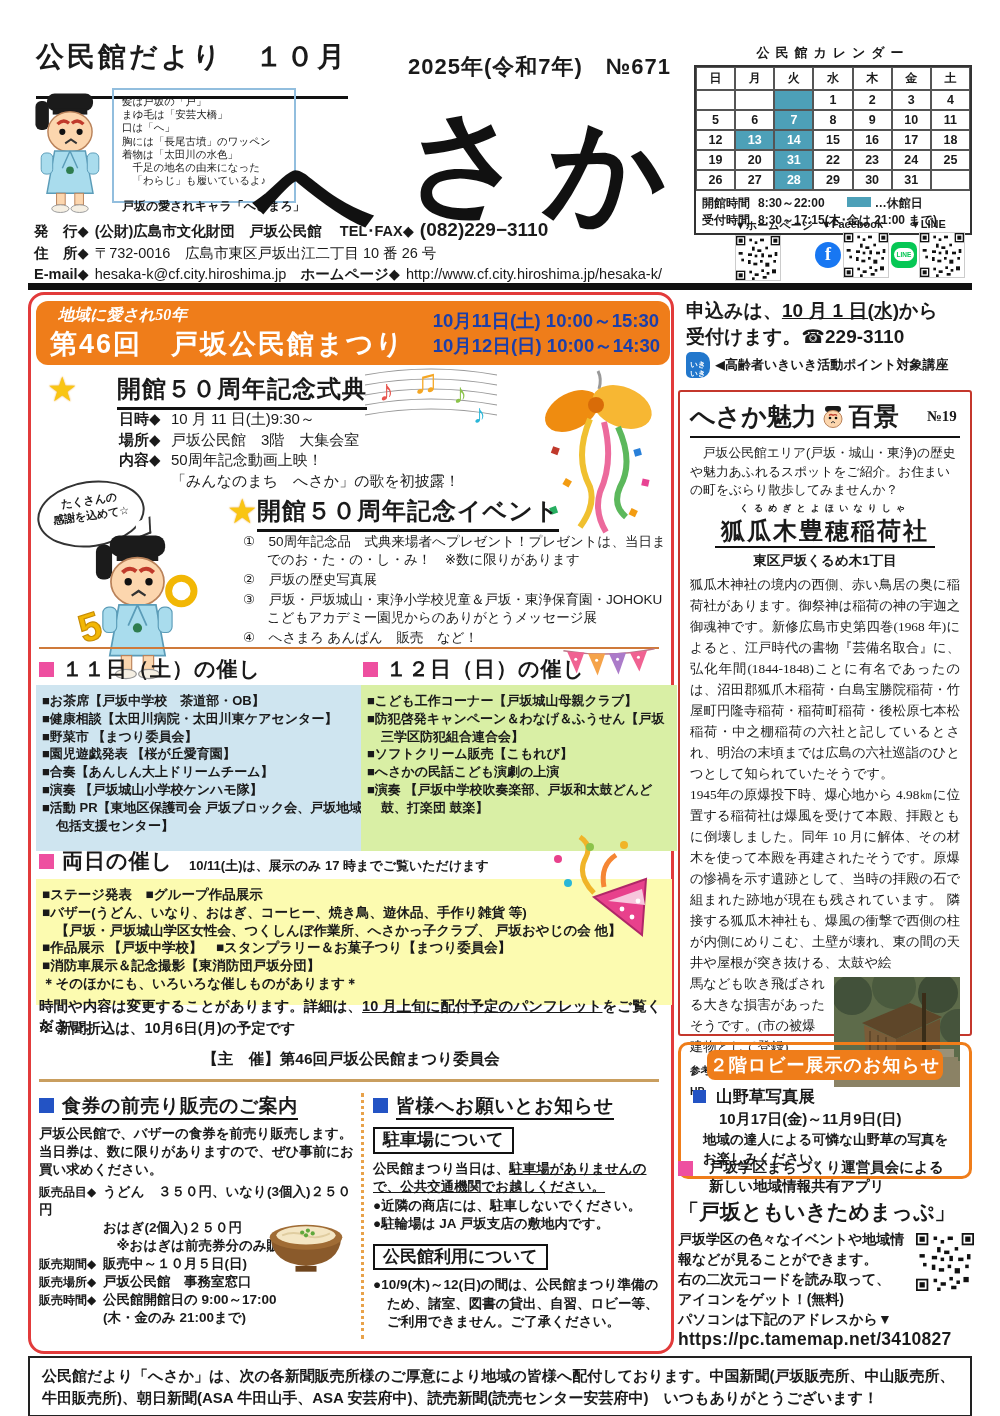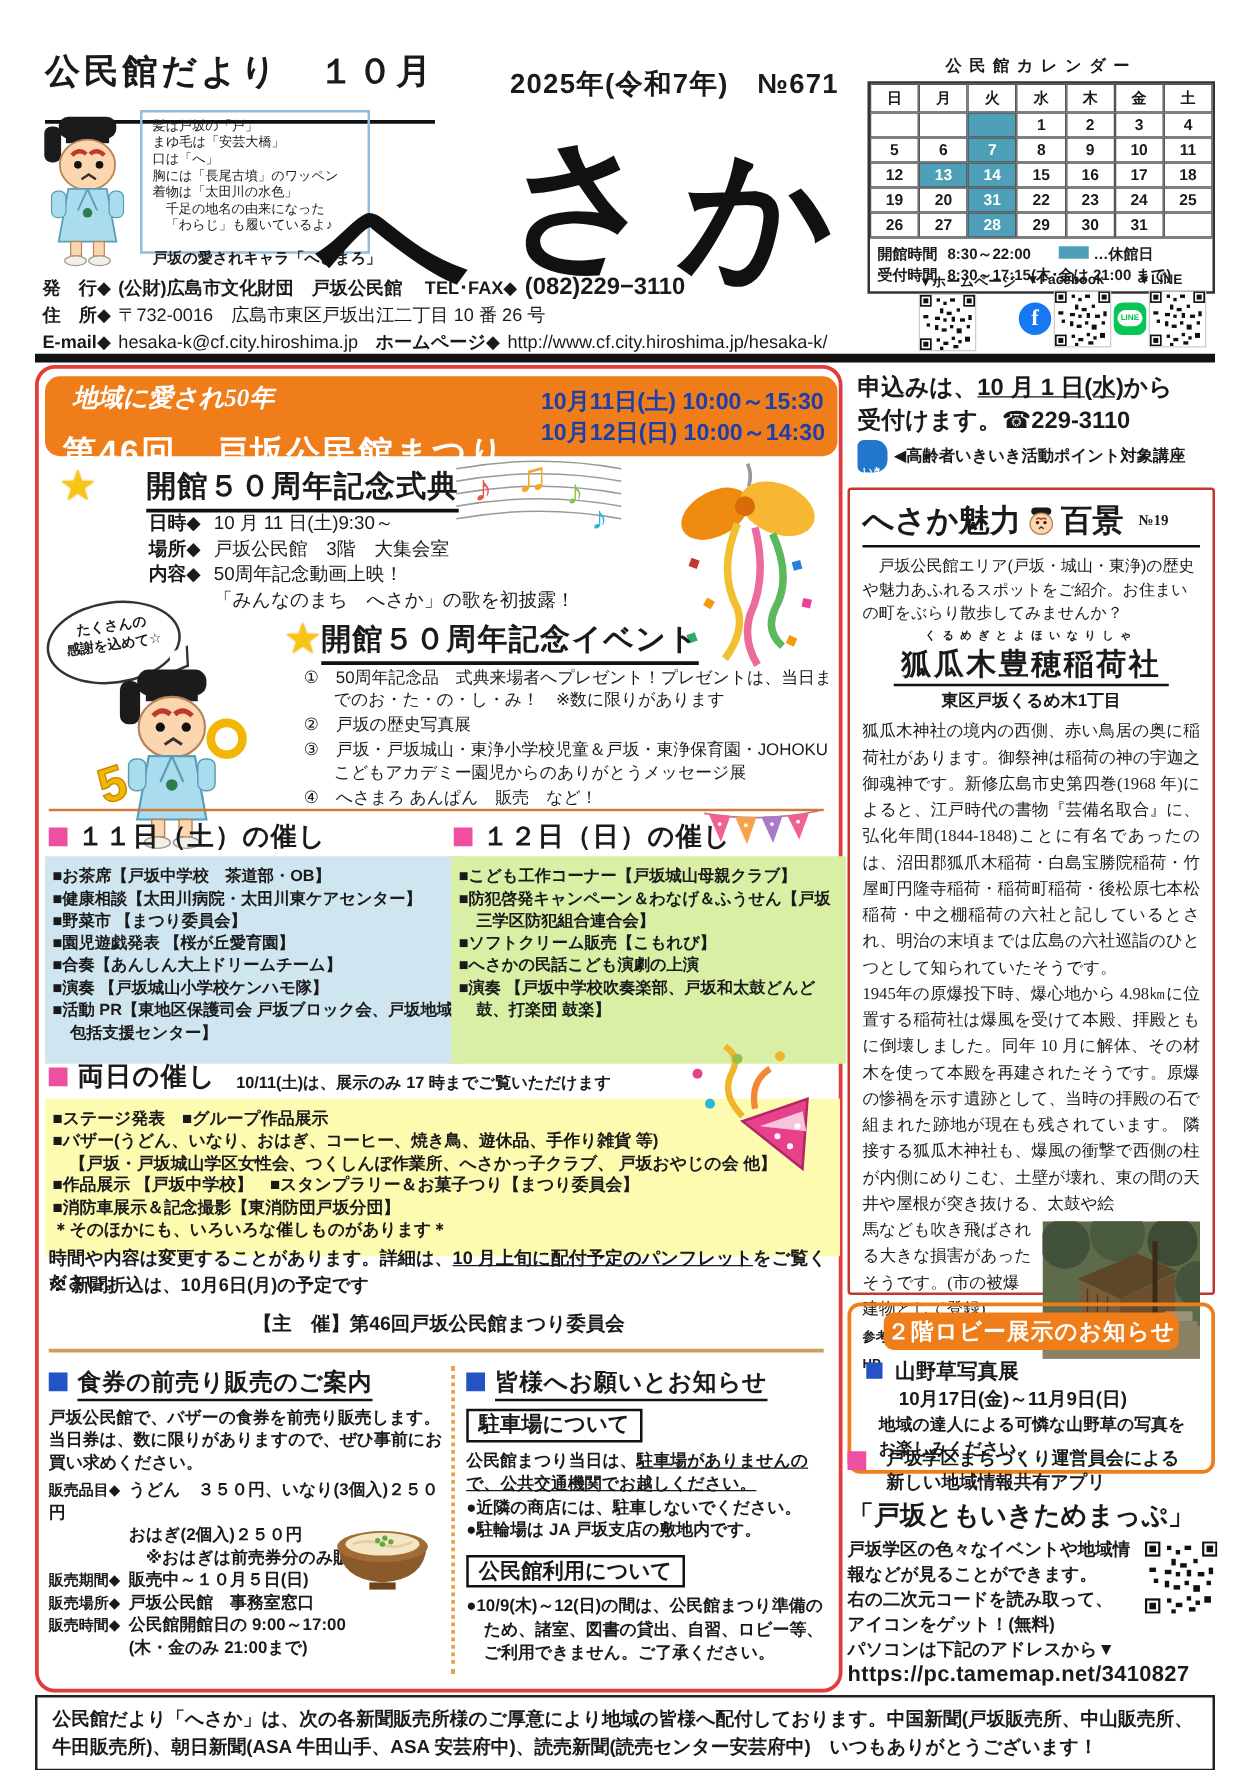--- a/index.html
+++ b/index.html
@@ -44,21 +44,21 @@
   .fb-icon{width:26px;height:26px;border-radius:50%;background:#1877f2;color:#fff;font-weight:900;
            font-size:18px;line-height:25px;text-align:center;font-family:"Liberation Serif",serif;}
   .line-icon{width:26px;height:26px;border-radius:7px;background:#06c755;position:relative;}
   .line-icon i{position:absolute;left:3px;top:6px;width:20px;height:13px;background:#fff;border-radius:7px;
                font-style:normal;color:#06c755;font-size:6.5px;font-weight:900;text-align:center;line-height:13px;}
   .black-rule{left:28px;top:283px;width:944px;height:7px;background:#111;}
   
   .fest{left:28px;top:292px;width:640px;height:1056px;border:3.5px solid #e23b3b;border-radius:16px;}
   .banner{position:absolute;left:5px;top:6px;width:618px;height:60px;background:#ef7d1a;border-radius:12px;
           color:#fff;padding:2px 8px;}
-  .banner .tagline{font-family:"Liberation Serif",serif;font-style:italic;font-weight:700;font-size:20px;margin:2px 0 12px 14px;}
+  .banner .tagline{font-family:"Liberation Serif",serif;font-style:italic;font-weight:700;font-size:16px;margin:2px 0 0 14px;}
   .banner .f-title{font-size:27px;font-weight:900;letter-spacing:2px;margin-left:6px;}
   .banner .dates{position:absolute;right:10px;top:7px;text-align:left;color:#1c3faa;font-weight:900;font-size:18.5px;line-height:25px;}
   .star{position:absolute;font-size:34px;color:#f9c513;text-shadow:0 0 2px #e8960c;}
   .sec-head{position:absolute;font-size:24px;font-weight:900;border-bottom:3px solid #111;padding-bottom:2px;letter-spacing:1px;}
   .notes-svg{position:absolute;left:330px;top:62px;width:140px;height:78px;}
   .kusudama-svg{position:absolute;left:502px;top:72px;width:132px;height:180px;}
   .cer-rows{position:absolute;left:88px;top:114px;width:380px;font-size:15px;line-height:20.5px;}
   .info-row .info-label{display:inline-block;min-width:52px;font-weight:600;}
   .bubble{position:absolute;left:6px;top:186px;width:104px;height:52px;border:2px solid #333;border-radius:50%;
           font-size:11px;font-weight:600;text-align:center;padding-top:10px;transform:rotate(-8deg);}
@@ -91,27 +91,27 @@
   .tk-rows .info-label{min-width:64px;font-size:12px;}
   .bowl-svg{position:absolute;left:232px;top:912px;width:86px;height:72px;}
   .dotted-div{position:absolute;left:330px;top:798px;height:246px;border-left:3px dotted #e8a24a;}
   .req-col{position:absolute;left:342px;top:830px;width:290px;font-size:13.5px;line-height:18.5px;font-weight:600;}
   .boxed-head{display:inline-block;border:2px solid #111;font-size:17px;font-weight:900;padding:2px 8px;margin:2px 0 6px;}
   .req-item{padding-left:14px;text-indent:-14px;}
   
   .apply{left:686px;top:298px;width:290px;font-size:19px;font-weight:800;line-height:26px;}
   .ikiiki{left:686px;top:352px;display:flex;align-items:center;gap:5px;}
   .ikiiki-badge{width:24px;height:26px;background:#2277cc;border-radius:5px 10px 10px 5px;color:#fff;
-        font-size:7.5px;font-weight:900;text-align:center;line-height:9px;padding-top:20px;box-sizing:border-box;}
+        font-size:7.5px;font-weight:900;text-align:center;line-height:9px;padding-top:8px;box-sizing:border-box;}
   .ikiiki-text{font-size:13px;font-weight:800;}
   .article{left:678px;top:390px;width:294px;height:646px;border:2.5px solid #c4372c;border-radius:3px;
            padding:8px 10px;box-sizing:border-box;font-family:"Liberation Serif","DejaVu Serif",serif;}
   .art-titlerow{border-bottom:2.5px solid #111;padding-bottom:3px;display:flex;align-items:center;gap:4px;}
   .art-title{font-size:25px;font-weight:900;font-family:"Liberation Sans",sans-serif;}
-  .art-no{font-size:12px;font-weight:900;margin-left:8px;}
+  .art-no{font-size:15px;font-weight:900;margin-left:24px;}
   .head-svg{width:24px;height:24px;}
   .art-intro{font-size:12.8px;line-height:18.5px;margin:6px 0 2px;font-family:"Liberation Sans",sans-serif;font-weight:500;}
   .furigana{text-align:center;font-size:9px;letter-spacing:5px;font-weight:700;}
   .shrine-name{text-align:center;font-size:24px;font-weight:900;letter-spacing:2px;}
   .shrine-name span{border-bottom:2.5px solid #111;padding:0 6px 2px;}
   .shrine-addr{text-align:center;font-size:13.5px;font-weight:800;margin:5px 0 4px;font-family:"Liberation Sans",sans-serif;}
   .art-body{font-size:13.3px;line-height:21px;text-align:justify;margin:0 0 0;}
   .art-last{font-size:13.3px;line-height:21px;}
   .photo-svg{float:right;width:126px;height:110px;margin:4px 0 2px 6px;}
   .reference{font-size:10.5px;font-weight:600;margin-top:3px;font-family:"Liberation Sans",sans-serif;}

